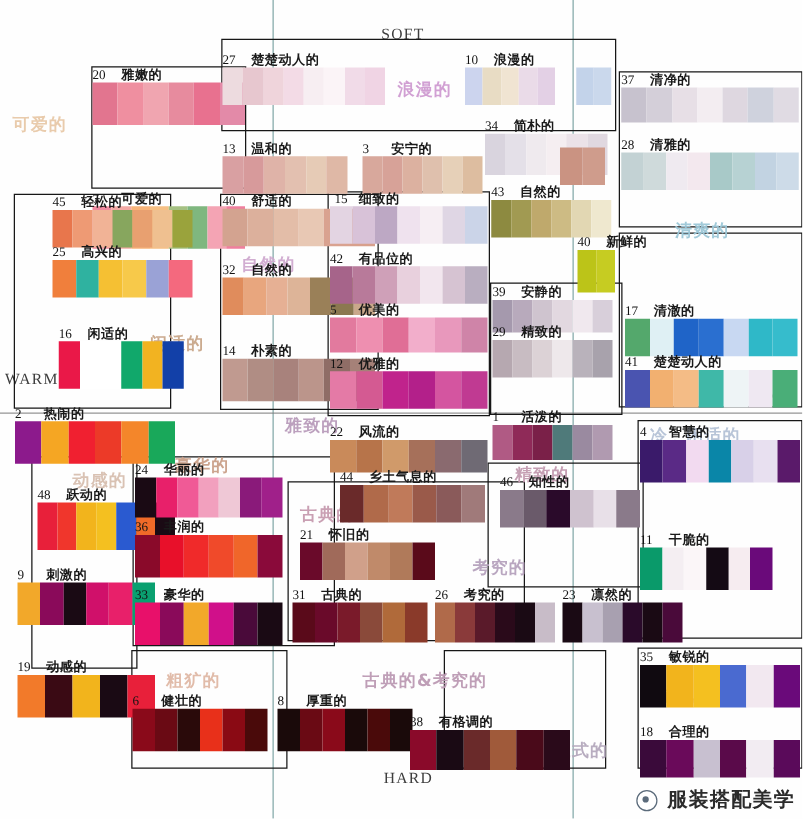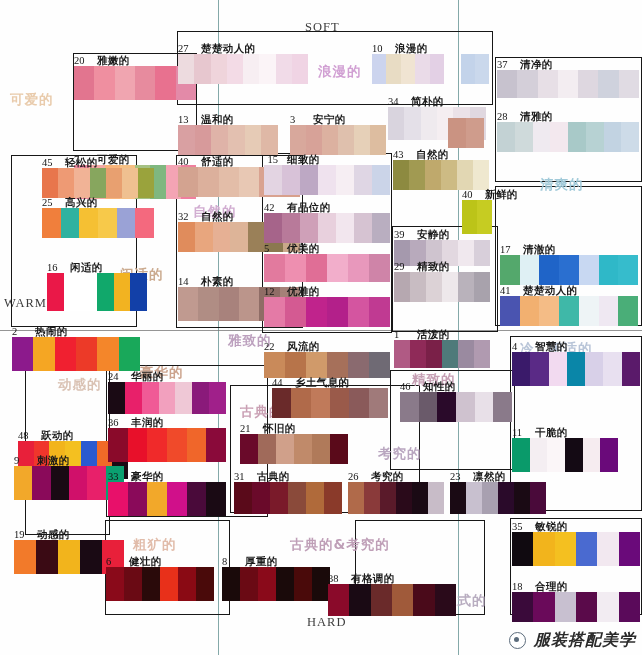--- a/index.html
+++ b/index.html
@@ -26,21 +26,21 @@
 
   
   .wm{position:absolute;font-size:13.5px;font-weight:bold;white-space:nowrap;
       letter-spacing:1px;opacity:.95;}
 
   
   .axis{position:absolute;font-family:"Liberation Serif",serif;font-size:12.5px;
         color:#3d3d3d;letter-spacing:1px;}
 
   
-  #brand{position:absolute;right:6px;bottom:4px;display:flex;align-items:center;gap:8px;font-style:italic;}
+  #brand{position:absolute;right:6px;bottom:4px;display:flex;align-items:center;gap:8px;}
   #brand .circ{width:15px;height:15px;border-radius:50%;border:1.5px solid #5b6b7b;
         position:relative;background:#fff;}
   #brand .circ::after{content:"";position:absolute;left:4.2px;top:4.2px;width:5px;height:5px;
         border-radius:50%;background:#5b6b7b;}
   #brand .txt{font-size:16px;font-weight:bold;color:#2b2b2b;letter-spacing:1px;}
 </style>
 </head>
 <body>
 
 <div id="stage">
@@ -437,21 +437,21 @@
         <div class="lbl"><span class="num">11</span><span class="nm">干脆的</span></div>
         <div class="swatches">
           <i style="background: rgb(10, 154, 106);"></i>
           <i style="background: rgb(244, 238, 242);"></i>
           <i style="background: rgb(251, 246, 248);"></i>
           <i style="background: rgb(20, 10, 20);"></i>
           <i style="background: rgb(246, 236, 240);"></i>
           <i style="background: rgb(106, 10, 122);"></i>
         </div>
       </div>
-      <div class="row" style="left: 18px; top: 402px; width: 110px; height: 38px; margin-top: 39px;">
+      <div class="row" style="left: 30px; top: 402px; width: 110px; height: 38px;">
         <div class="lbl"><span class="num">48</span><span class="nm">跃动的</span></div>
         <div class="swatches">
           <i style="background: rgb(232, 32, 58);"></i>
           <i style="background: rgb(240, 54, 44);"></i>
           <i style="background: rgb(242, 180, 28);"></i>
           <i style="background: rgb(244, 192, 32);"></i>
           <i style="background: rgb(42, 90, 208);"></i>
           <i style="background: rgb(240, 106, 40);"></i>
           <i style="background: rgb(26, 10, 20);"></i>
         </div>

